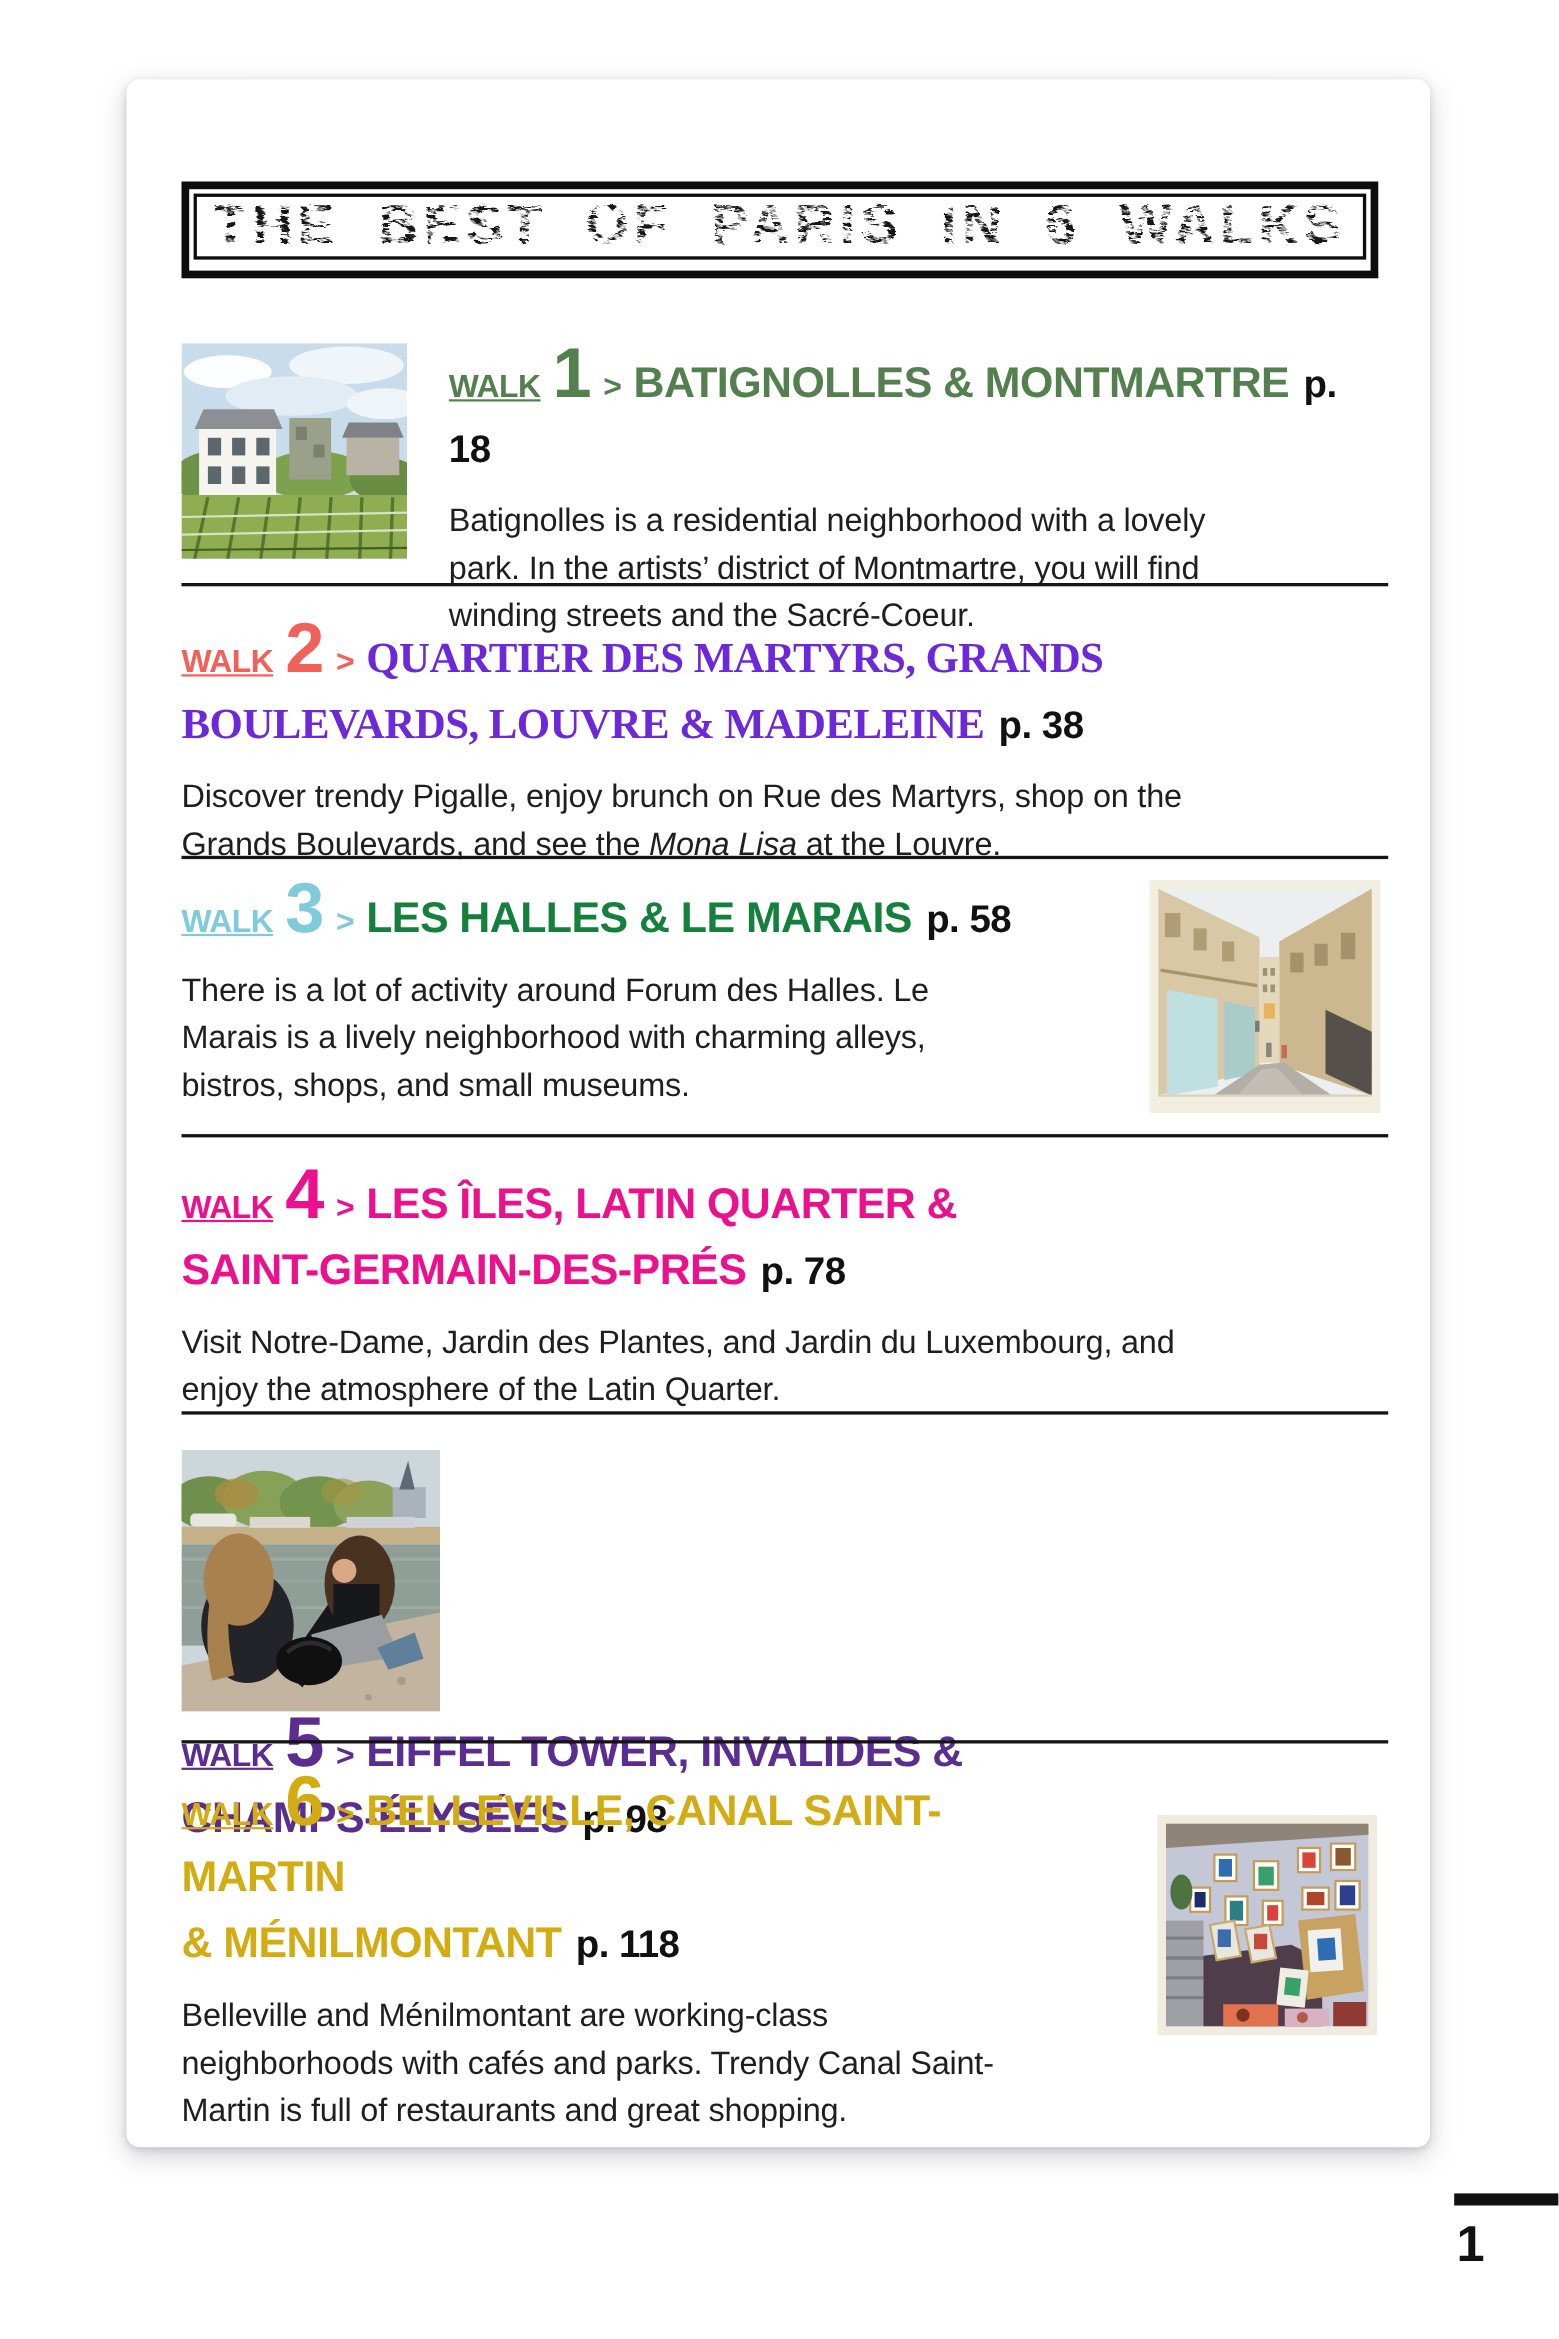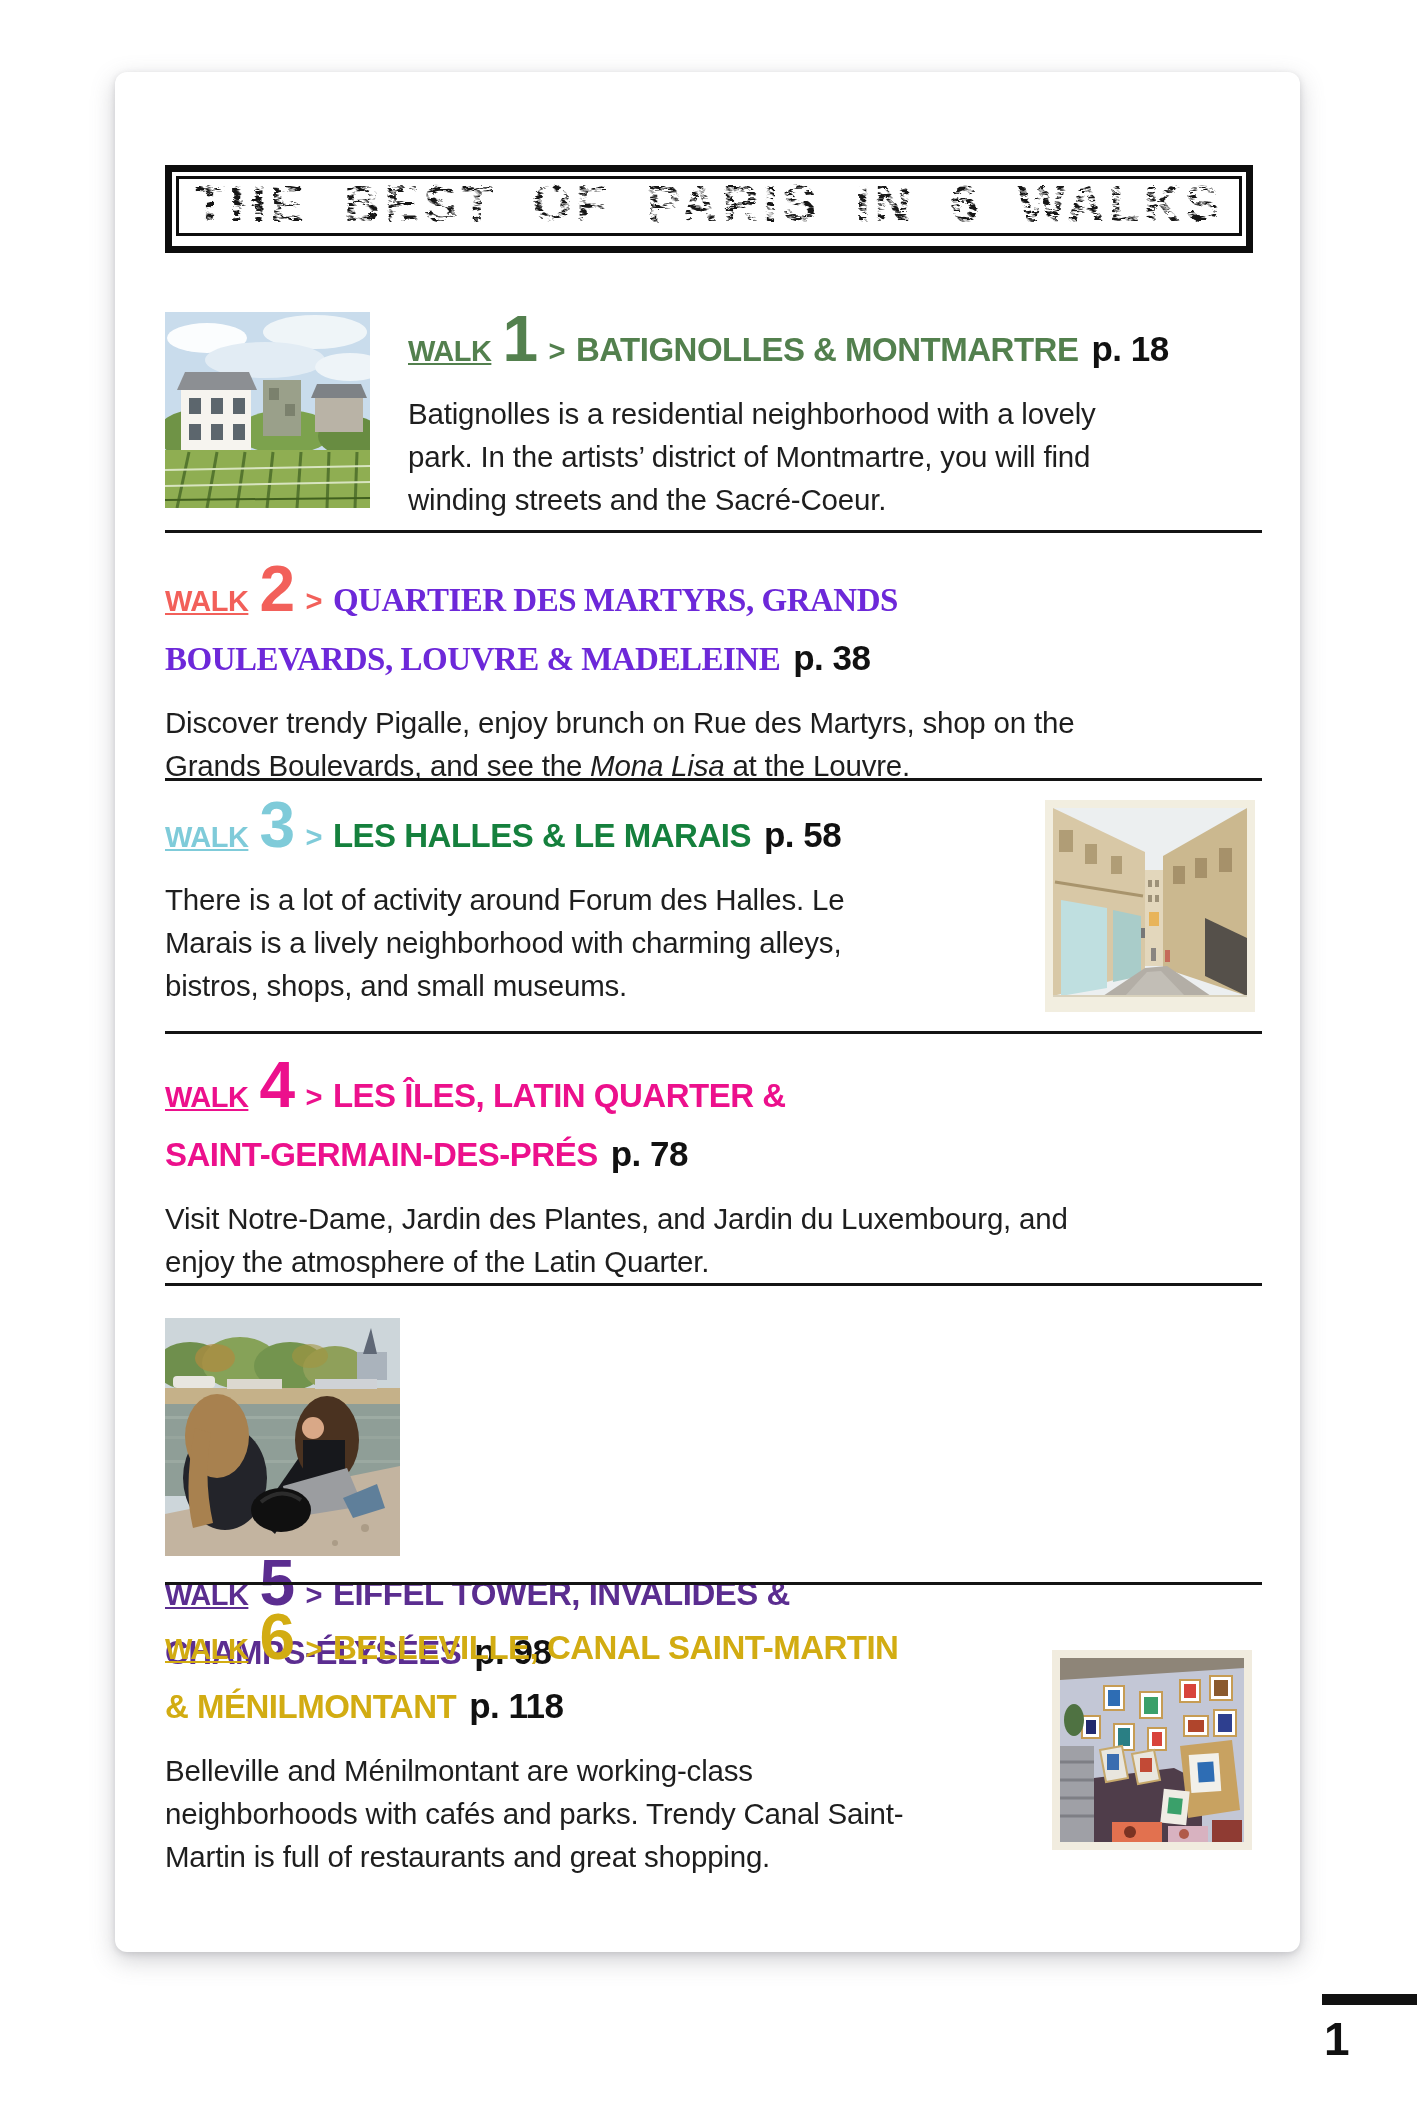--- a/index.html
+++ b/index.html
@@ -13,21 +13,21 @@
   .banner-inner{margin:4px;border:3px solid #0d0d0d;height:60px;box-sizing:border-box;
                 display:flex;align-items:center;justify-content:center;overflow:hidden;}
   
   .section{position:absolute;left:50px;width:1097px;}
   .divider{position:absolute;left:50px;width:1097px;height:0;border-top:3px solid #141414;}
   .row{display:flex;align-items:flex-start;}
   .walk-head{margin:0;font-weight:bold;line-height:55px;letter-spacing:-.5px;color:#333;}
   .wlabel{font-size:29px;margin-right:11px;text-decoration:underline;}
   .wnum{font-size:64px;margin-right:11px;}
   .warr{font-size:29px;margin-right:11px;}
-  .wtitle{font-size:33px;white-space:pre-line;}
+  .wtitle{font-size:39px;white-space:pre-line;}
   .wpage{font-size:35px;color:#111;margin-left:13px;}
   .desc{margin:12px 0 0 0;font-size:29.5px;line-height:43px;color:#1e1e1e;white-space:pre-line;letter-spacing:-.2px;}
   .photo{flex:none;line-height:0;}
   .photo svg{display:block;}
   .abs-photo{position:absolute;line-height:0;}
   
   .footer-bar{position:absolute;left:1322px;top:1994px;width:95px;height:11px;background:#111;}
   .page-number{position:absolute;left:1324px;top:2014px;font-size:46px;font-weight:bold;color:#111;line-height:1.1;}
 </style>
 </head>

